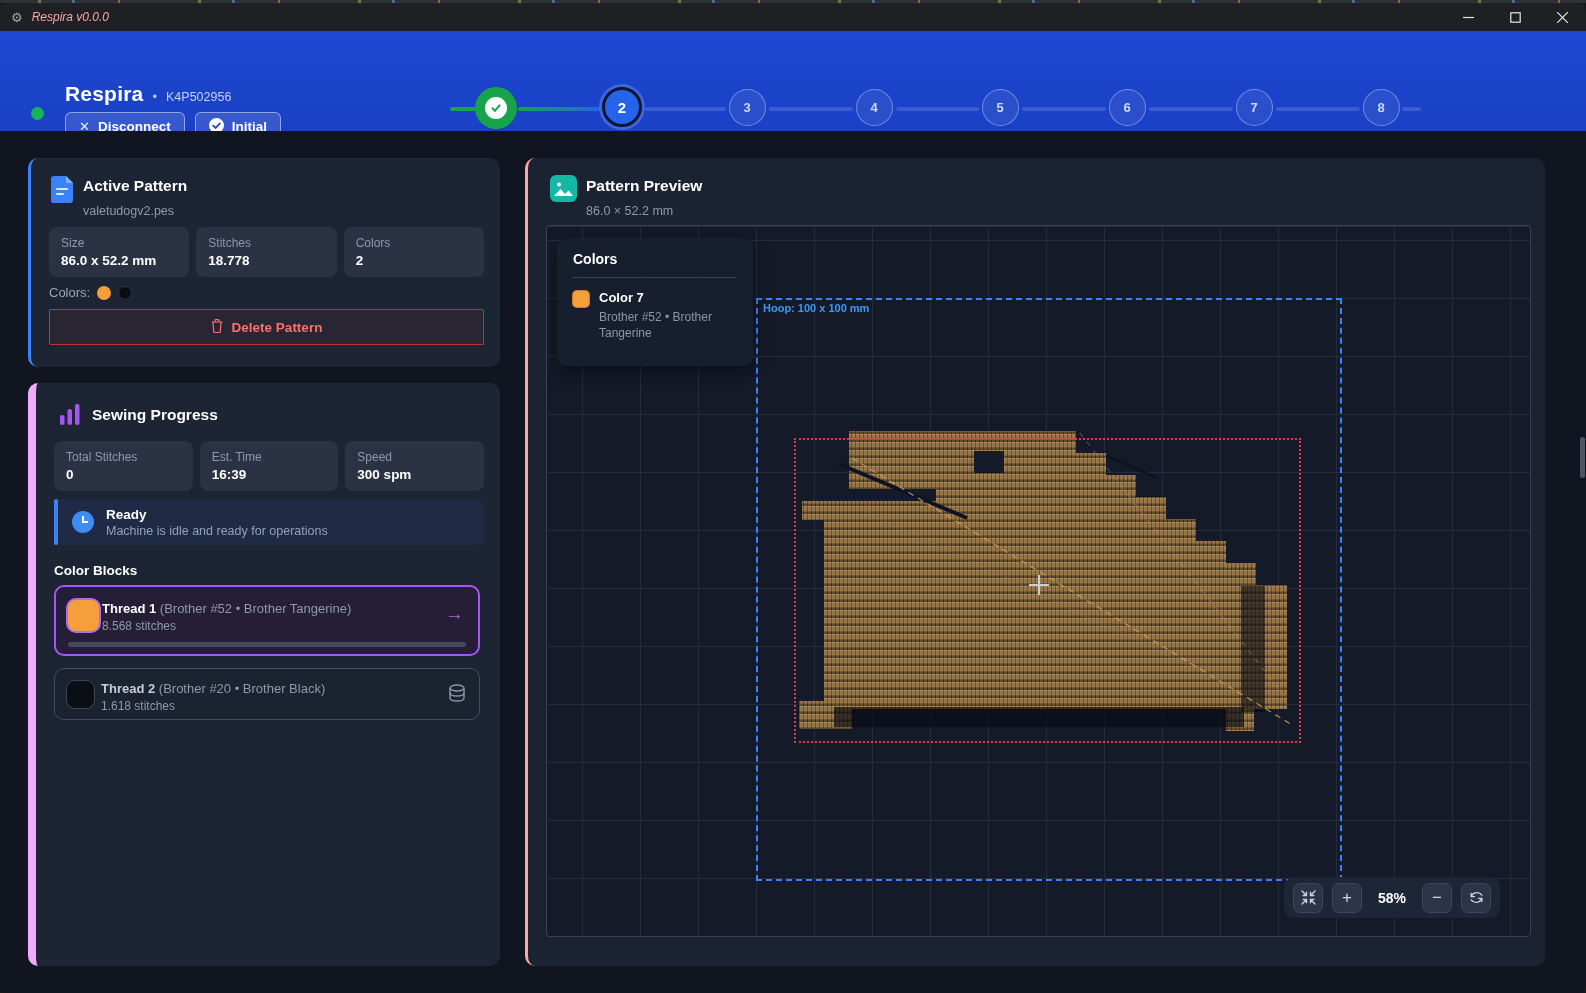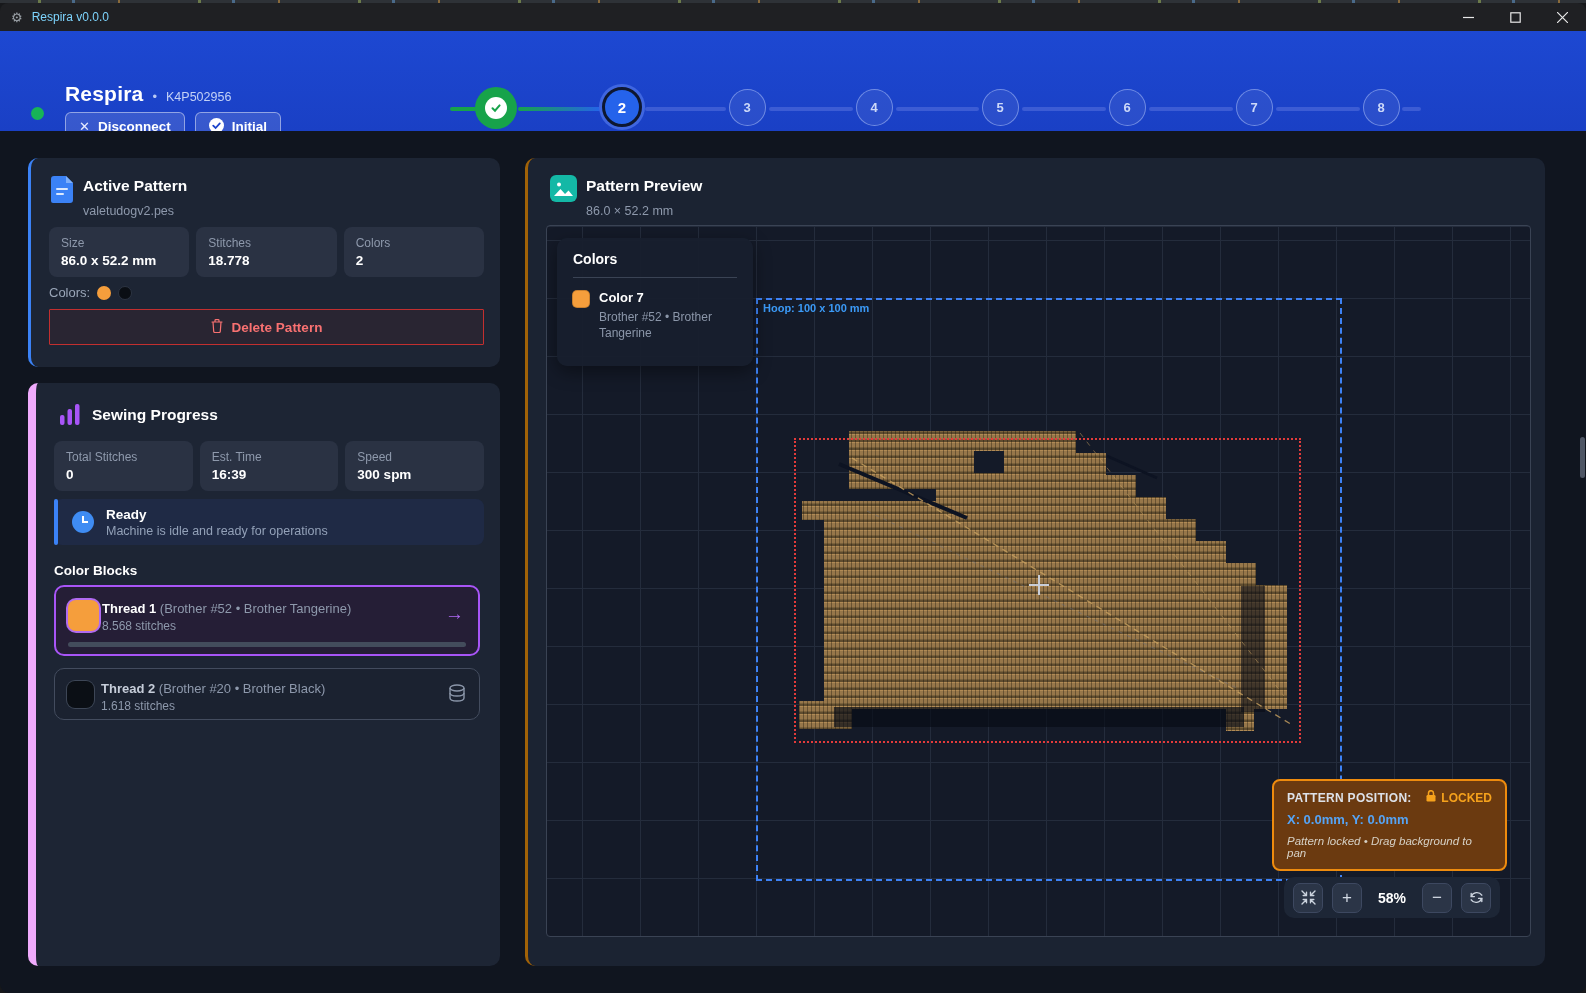--- a/index.html
+++ b/index.html
@@ -8,21 +8,21 @@
   #stage { position:relative; width:1586px; height:993px; overflow:hidden; background:#17181b; }
 
   
   .topstrip { position:absolute; top:0; left:0; right:0; height:3px;
     background:repeating-linear-gradient(90deg,#2e3237 0 38px,#6b7a4a 38px 41px,#2e3237 41px 72px,#4a6a8a 72px 75px,#2e3237 75px 118px,#8a6a3a 118px 120px,#2e3237 120px 160px); }
 
   
   .titlebar { position:absolute; top:3px; left:0; right:0; height:28px; background:#1f2023;
     border-radius:8px 8px 0 0; display:flex; align-items:center; color:#ececec; font-size:12px; }
   .app-icon { margin:0 9px 0 11px; color:#9aa0a6; font-size:13px; line-height:1; }
-  .win-title { font-size:12px; color:#7dd3fc; }
+  .win-title { font-size:12px; color:#fca5a5;font-style:italic; }
   .win-controls { margin-left:auto; display:flex; height:100%; }
   .win-btn { width:47px; height:100%; display:flex; align-items:center; justify-content:center; color:#e8e8e8; font-size:13px; }
   .win-btn svg { display:block; }
 
   
   .header { position:absolute; top:31px; left:0; right:0; height:100px; background:linear-gradient(180deg,#1d48d2,#1a40c5); }
   .status-dot { position:absolute; left:31px; top:76px; width:13px; height:13px; border-radius:50%; background:#17b457; }
   .brand { position:absolute; left:65px; top:51px; display:flex; align-items:baseline; gap:9px; }
   .brand-name { color:#fff; font-size:21px; font-weight:700; letter-spacing:.2px; }
   .brand-sep { color:#b9c9f4; font-size:13px; }
@@ -46,21 +46,21 @@
   .step.done .step-label { color:#2fd571; }
   .step.active .step-label { color:#fff; }
   .step.todo .step-label { color:#7f9ce8; font-weight:600; }
 
   
   .app-bg { position:absolute; top:131px; left:0; right:0; bottom:0; background:#10151f; border-radius:0 0 9px 9px; }
 
   .card { position:absolute; background:#1d2534; border-radius:10px; }
   .card.blue-edge { border-left:3px solid #3b82f6; }
   .card.purple-edge { border-left:8px solid #f0abfc; }
-  .card.teal-edge { border-left:3px solid #a16207; background:#1b2332; }
+  .card.teal-edge { border-left:3px solid #fca5a5; background:#1b2332; }
 
   .card-head-title { color:#fff; font-size:15.5px; font-weight:700; }
   .card-head-sub { color:#8e99ac; font-size:12.5px; margin-top:5px; }
 
   .stat-row { position:absolute; left:18px; right:16px; display:flex; gap:7px; }
   .stat-box { flex:1; background:#2a3243; border-radius:8px; padding:9px 12px; }
   .stat-label { color:#8e99ac; font-size:12px; }
   .stat-value { color:#fff; font-size:13.5px; font-weight:700; margin-top:3px; }
 
   .colors-row { position:absolute; left:18px; display:flex; align-items:center; gap:7px; }
@@ -390,34 +390,20 @@
         <hr>
         <div class="legend-entry">
           <div class="legend-swatch c1"></div>
           <div>
             <div class="legend-name">Color 7</div>
             <div class="legend-desc">Brother #52 • Brother Tangerine</div>
           </div>
         </div>
       </div>
 
-      <div class="pos-overlay">
-        <div class="pos-row1">
-          <span class="pos-label">PATTERN POSITION:</span>
-          <span class="pos-locked">
-            <span><svg width="10" height="12" viewBox="0 0 10 12">
-                  <rect x="0.5" y="5" width="9" height="6.5" rx="1.2" fill="#f6a21c"></rect>
-                  <path d="M2.5 5 V3.2 a2.5 2.5 0 0 1 5 0 V5" fill="none" stroke="#f6a21c" stroke-width="1.5"></path>
-                </svg></span>
-            <span>LOCKED</span>
-          </span>
-        </div>
-        <div class="pos-coords">X: 0.0mm, Y: 0.0mm</div>
-        <div class="pos-hint">Pattern locked • Drag background to pan</div>
-      </div>
 
       <div class="zoombar">
         <div class="zoom-btn">
           <svg width="15" height="15" viewBox="0 0 15 15" stroke="#cbd3de" stroke-width="1.4" fill="none" stroke-linecap="round">
               <path d="M1 1 L5.5 5.5 M5.5 2.2 V5.5 H2.2"></path>
               <path d="M14 1 L9.5 5.5 M9.5 2.2 V5.5 H12.8"></path>
               <path d="M1 14 L5.5 9.5 M2.2 9.5 H5.5 V12.8"></path>
               <path d="M14 14 L9.5 9.5 M12.8 9.5 H9.5 V12.8"></path>
             </svg>
         </div>

